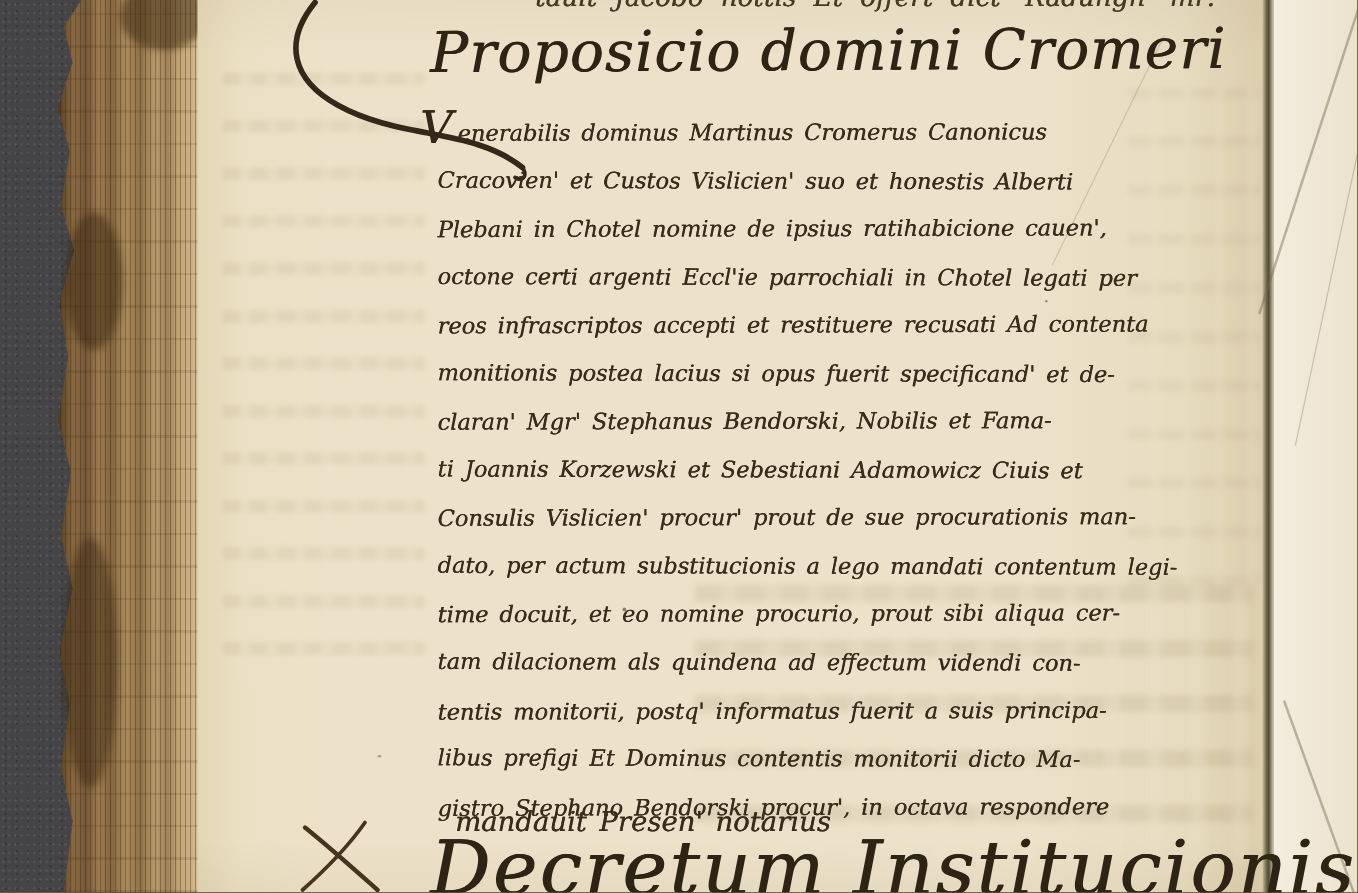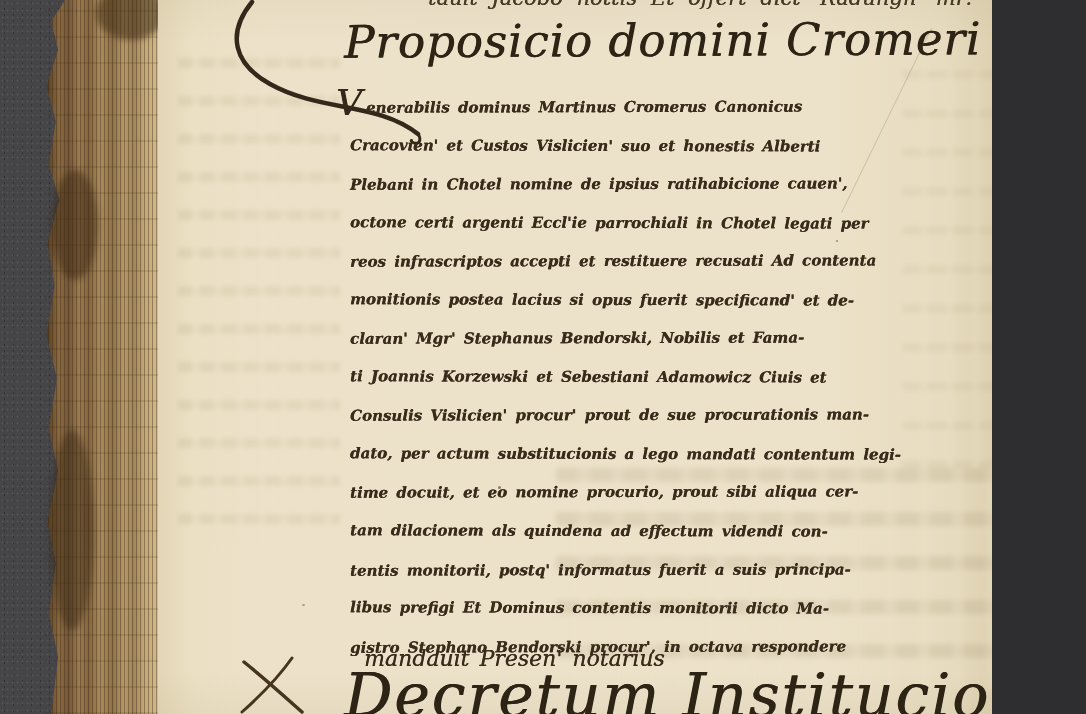--- a/index.html
+++ b/index.html
@@ -1,17 +1,17 @@
 <!DOCTYPE html>
 <html><head>
 <meta charset="utf-8">
 <style>
   html,body { margin:0; padding:0; background:#2e2e30; }
   #stage {
-    position:relative; width:992px; height:714px; overflow:hidden;
+    position:relative; width:1086px; height:714px; overflow:hidden;
     background:#fde047; font-family:"DejaVu Serif", serif;
   }
   
   .scan-bg {
     position:absolute; inset:0;
     background-color:#454548;
     background-image: radial-gradient(circle, rgba(190,190,196,.14) 0.8px, transparent 1.1px),
                       radial-gradient(circle, rgba(20,20,22,.35) 0.8px, transparent 1.1px);
     background-size: 5px 7px, 9px 6px;
   }
@@ -93,23 +93,22 @@
     color:#2e2416; text-shadow:.6px 0 0 currentColor; transform:rotate(-.3deg);
   }
   .flourish-svg { position:absolute; left:220px; top:0; }
   .xmark-svg { position:absolute; left:236px; top:654px; }
   .initial-cap {
     position:absolute; left:336px; top:82px; font-size:36px; font-style:italic;
     color:#33281a; text-shadow:.4px 0 0 currentColor;
   }
   .body-lines {
     position:absolute; left:366px; top:88px; width:560px;
-    font-size:15px; line-height:38.55px; word-spacing:3px;
+    font-size:18px; line-height:38.55px; word-spacing:3px;
     text-shadow:.3px 0 0 currentColor;
-    font-weight:bold;
   }
   .bline { display:block; height:38.55px; }
   .bline.outdent { margin-left:-16px; }
   .bline:nth-child(even) { transform:rotate(.15deg); }
   .bline:nth-child(odd)  { transform:rotate(-.15deg); }
   .last-line {
     position:absolute; left:364px; top:646px; font-size:22px; word-spacing:3px;
     text-shadow:.3px 0 0 currentColor;
   }
   .bottom-heading {

